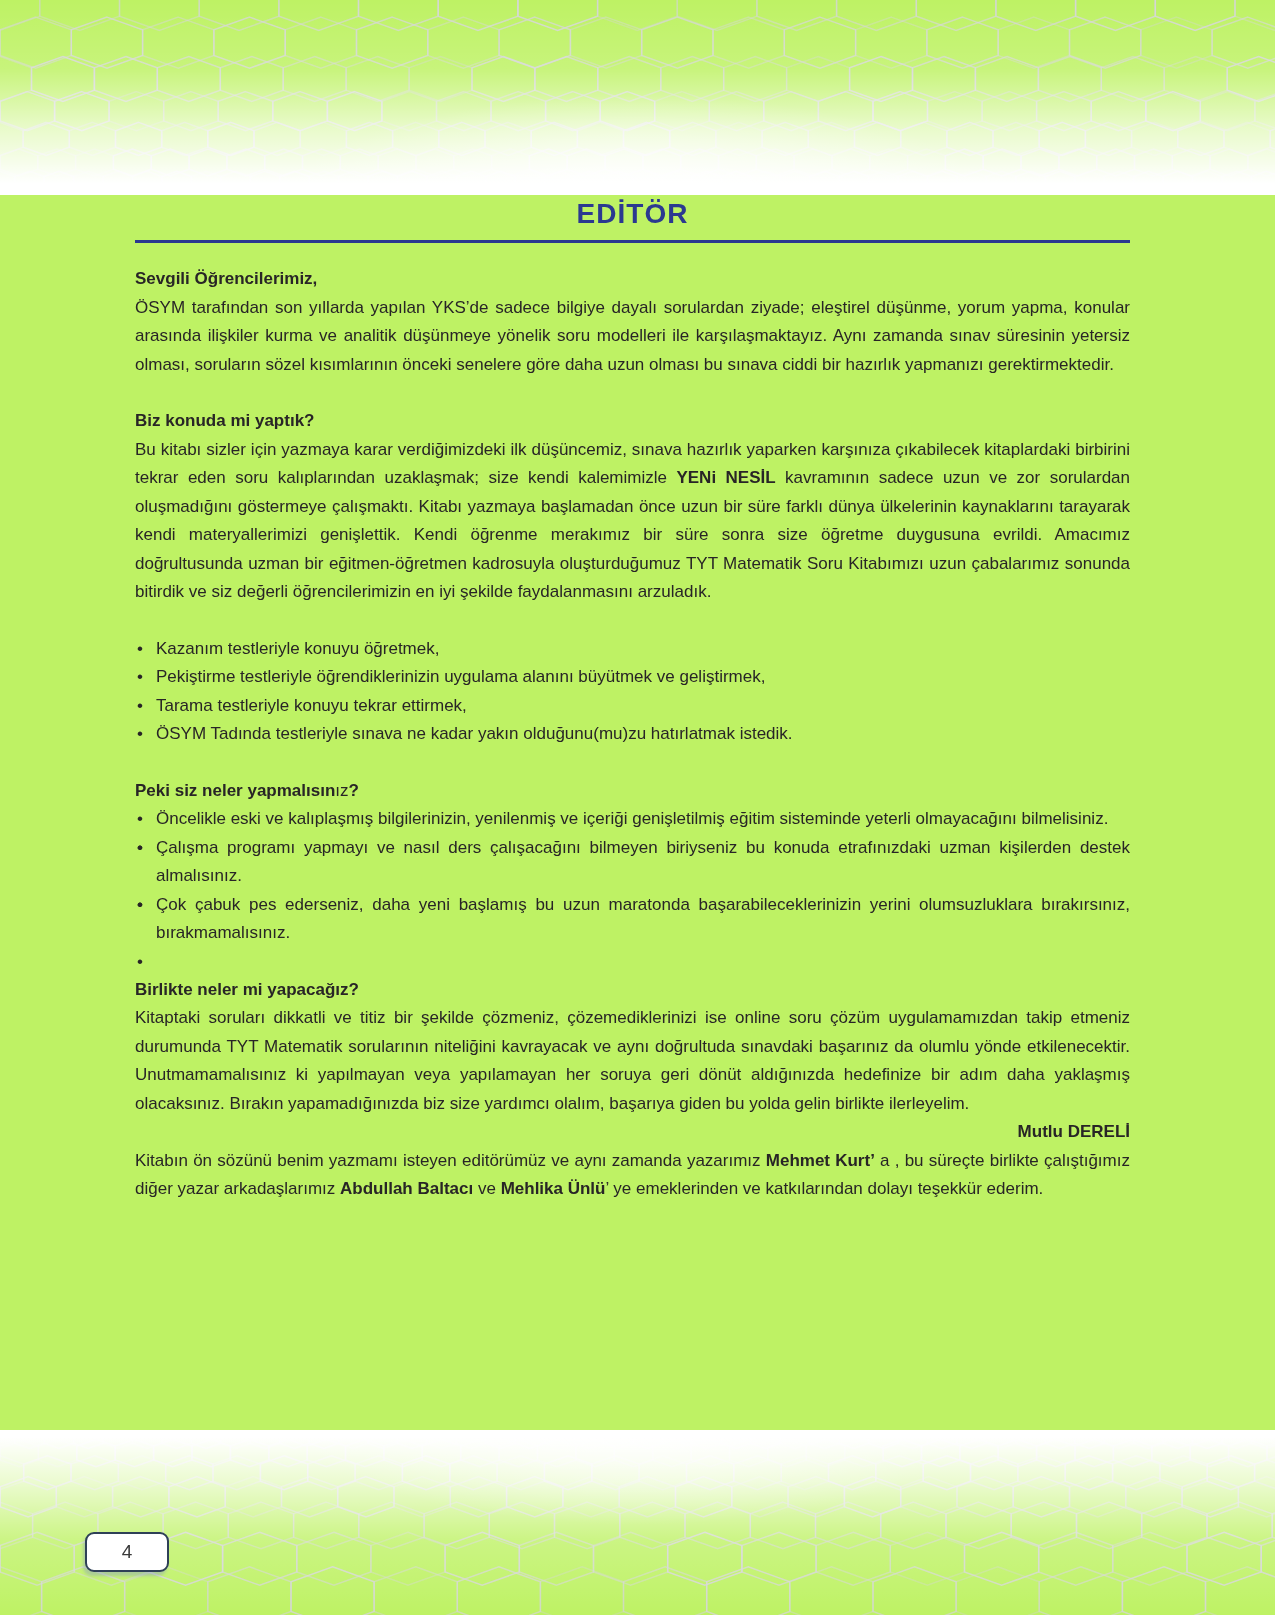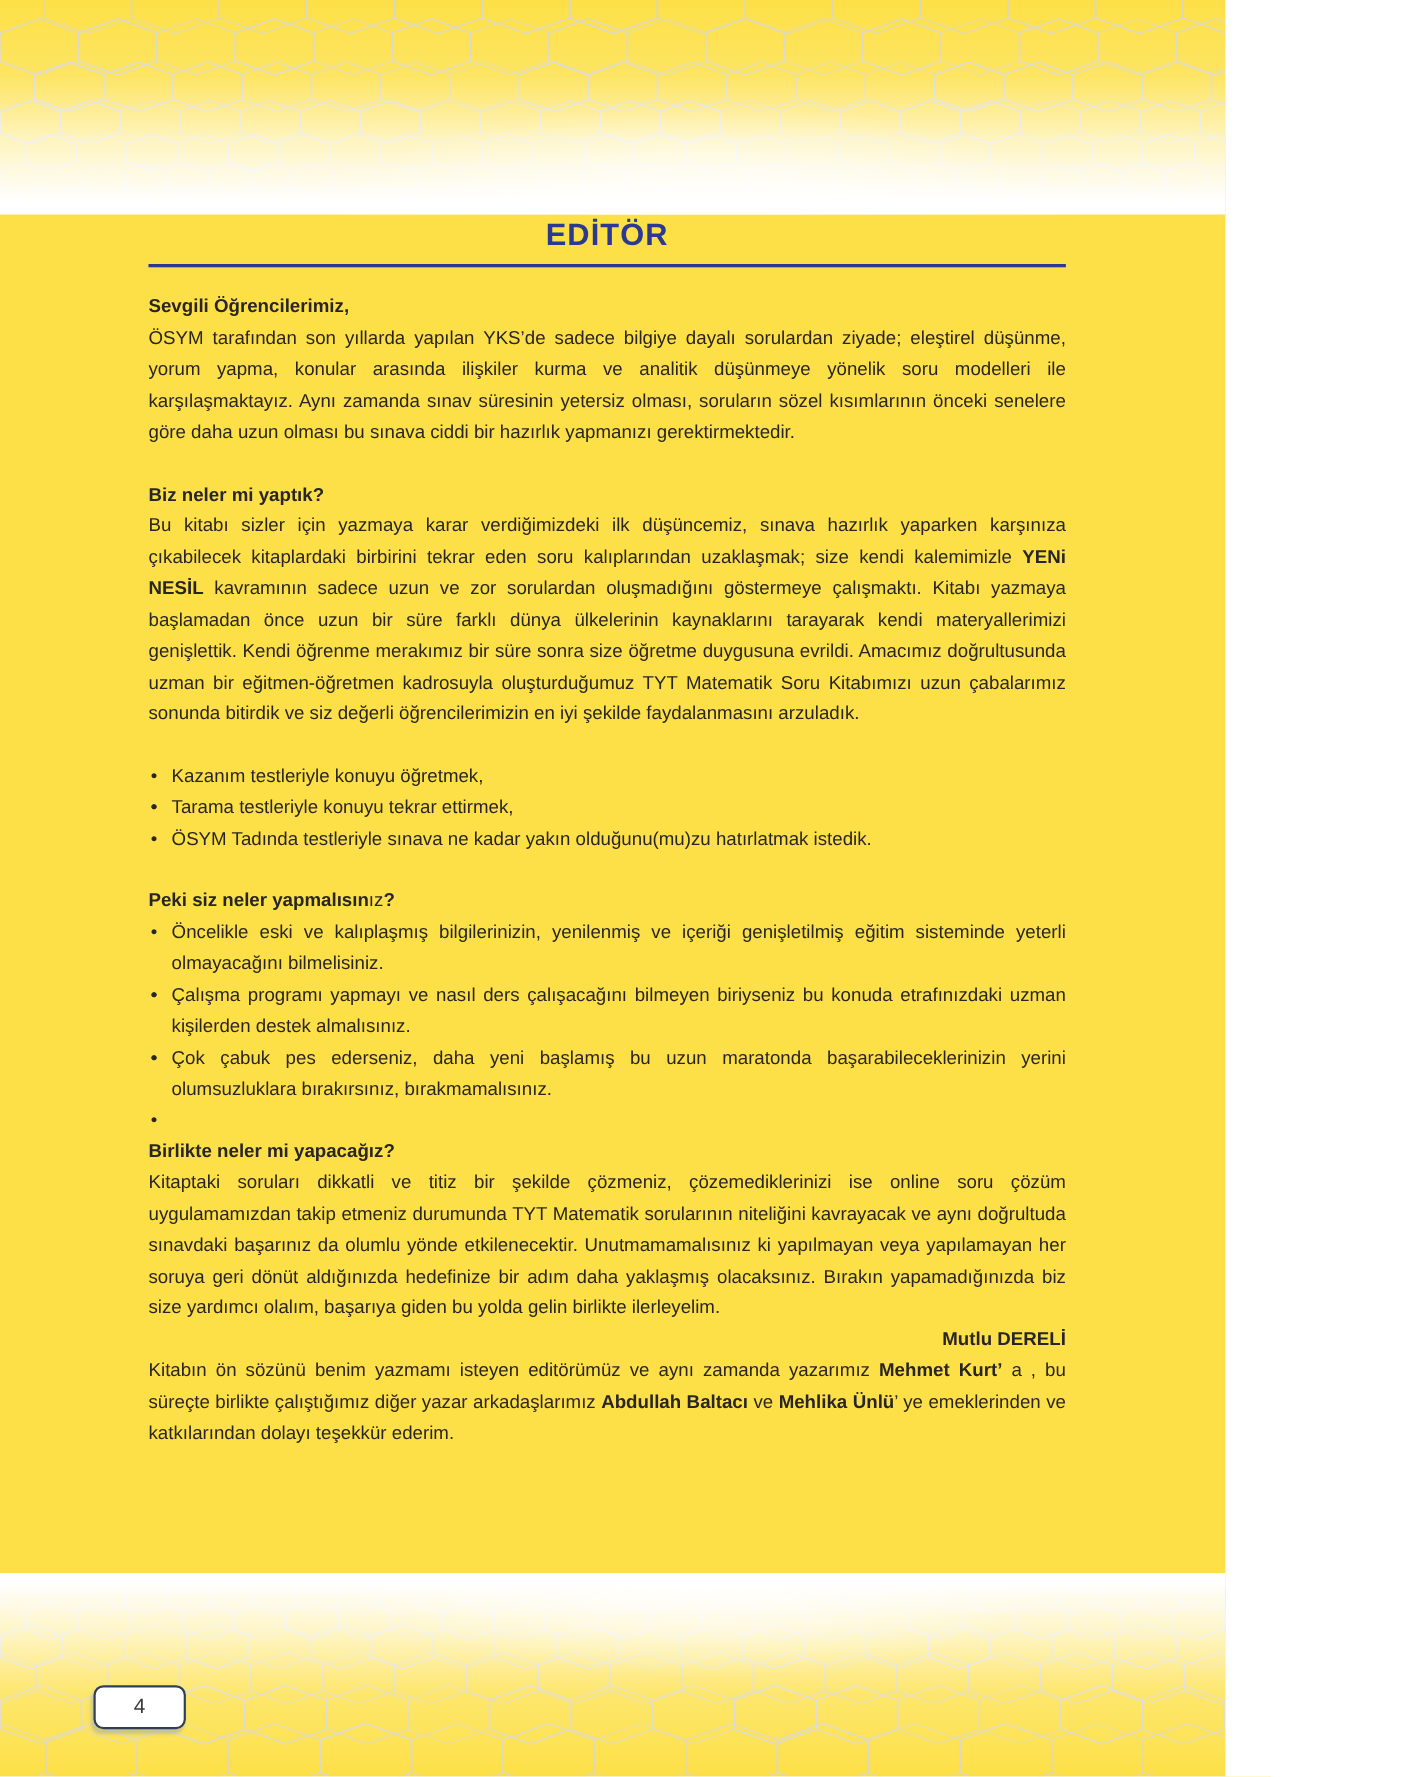--- a/index.html
+++ b/index.html
@@ -1,19 +1,19 @@
 <!DOCTYPE html>
 <html lang="tr"><head>
 <meta charset="utf-8">
 <style>
   html,body{margin:0;padding:0;background:#ffffff;}
   .page{
     position:relative;
-    width:1114px;height:1615px;
-    background:#fde047;
+    width:1275px;height:1615px;
+    background:#bef264;
     overflow:hidden;
     font-family:"Liberation Sans","DejaVu Sans",sans-serif;
     color:#282526;
   }
   
   .hexwrap{position:absolute;left:0;width:1275px;pointer-events:none;}
   .hexwrap.top{top:0;height:195px;}
   .hexwrap.bottom{bottom:0;height:185px;}
   .hexwrap svg{position:absolute;inset:0;width:100%;height:100%;}
   .hexwrap .fade{position:absolute;inset:0;}
@@ -480,28 +480,28 @@
   <div class="title-block">
     <h1>EDİTÖR</h1>
   </div>
 
   <div class="content">
 
     <p class="heading">Sevgili Öğrencilerimiz,</p>
     <p class="para">ÖSYM tarafından son yıllarda yapılan YKS’de sadece bilgiye dayalı sorulardan ziyade; eleştirel düşünme, yorum yapma, konular arasında ilişkiler kurma ve analitik düşünmeye yönelik soru modelleri ile karşılaşmaktayız. Aynı zamanda sınav süresinin yetersiz olması, soruların sözel kısımlarının önceki senelere göre daha uzun olması bu sınava ciddi bir hazırlık yapmanızı gerektirmektedir.</p>
 
     <div class="sec">
-      <p class="heading">Biz neler mi yaptık?</p>
+      <p class="heading">Biz konuda mi yaptık?</p>
       <p class="para"><span>Bu kitabı sizler için yazmaya karar verdiğimizdeki ilk düşüncemiz, sınava hazırlık yaparken karşınıza çıkabilecek kitaplardaki birbirini tekrar eden soru kalıplarından uzaklaşmak; size kendi kalemimizle </span><span style="font-weight: bold;">YENi NESİL</span><span> kavramının sadece uzun ve zor sorulardan oluşmadığını göstermeye çalışmaktı. Kitabı yazmaya başlamadan önce uzun bir süre farklı dünya ülkelerinin kaynaklarını tarayarak kendi materyallerimizi genişlettik. Kendi öğrenme merakımız bir süre sonra size öğretme duygusuna evrildi. Amacımız doğrultusunda uzman bir eğitmen-öğretmen kadrosuyla oluşturduğumuz TYT Matematik Soru Kitabımızı uzun çabalarımız sonunda bitirdik ve siz değerli öğrencilerimizin en iyi şekilde faydalanmasını arzuladık.</span></p>
     </div>
 
     <div class="sec">
       <div>
           <div class="b-item"><span class="dot">•</span><span>Kazanım testleriyle konuyu öğretmek,</span></div>
-          <div class="b-item"><span class="dot">•</span></div>
+          <div class="b-item"><span class="dot">•</span><span>Pekiştirme testleriyle öğrendiklerinizin uygulama alanını büyütmek ve geliştirmek,</span></div>
           <div class="b-item"><span class="dot">•</span><span>Tarama testleriyle konuyu tekrar ettirmek,</span></div>
           <div class="b-item"><span class="dot">•</span><span>ÖSYM Tadında testleriyle sınava ne kadar yakın olduğunu(mu)zu hatırlatmak istedik.</span></div>
         </div>
     </div>
 
     <div class="sec">
       <p><span style="font-weight: bold;">Peki siz neler yapmalısın</span><span>ız</span><span style="font-weight: bold;">?</span></p>
       <div>
           <div class="b-item"><span class="dot">•</span><span>Öncelikle eski ve kalıplaşmış bilgilerinizin, yenilenmiş ve içeriği genişletilmiş eğitim sisteminde yeterli olmayacağını bilmelisiniz.</span></div>
           <div class="b-item"><span class="dot">•</span></div>

